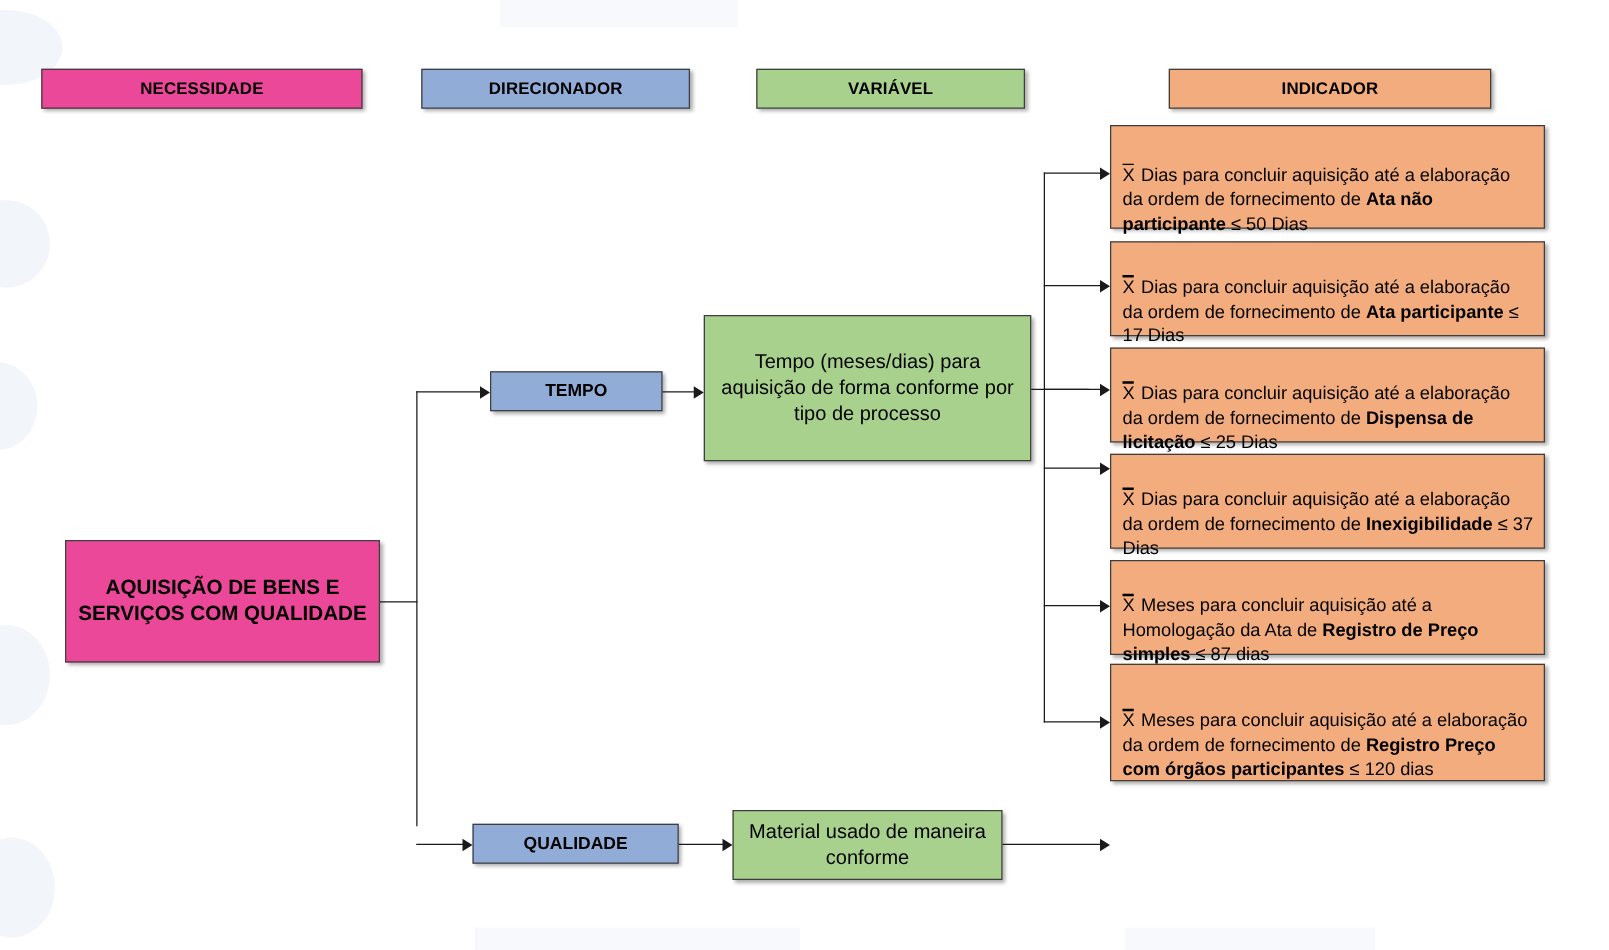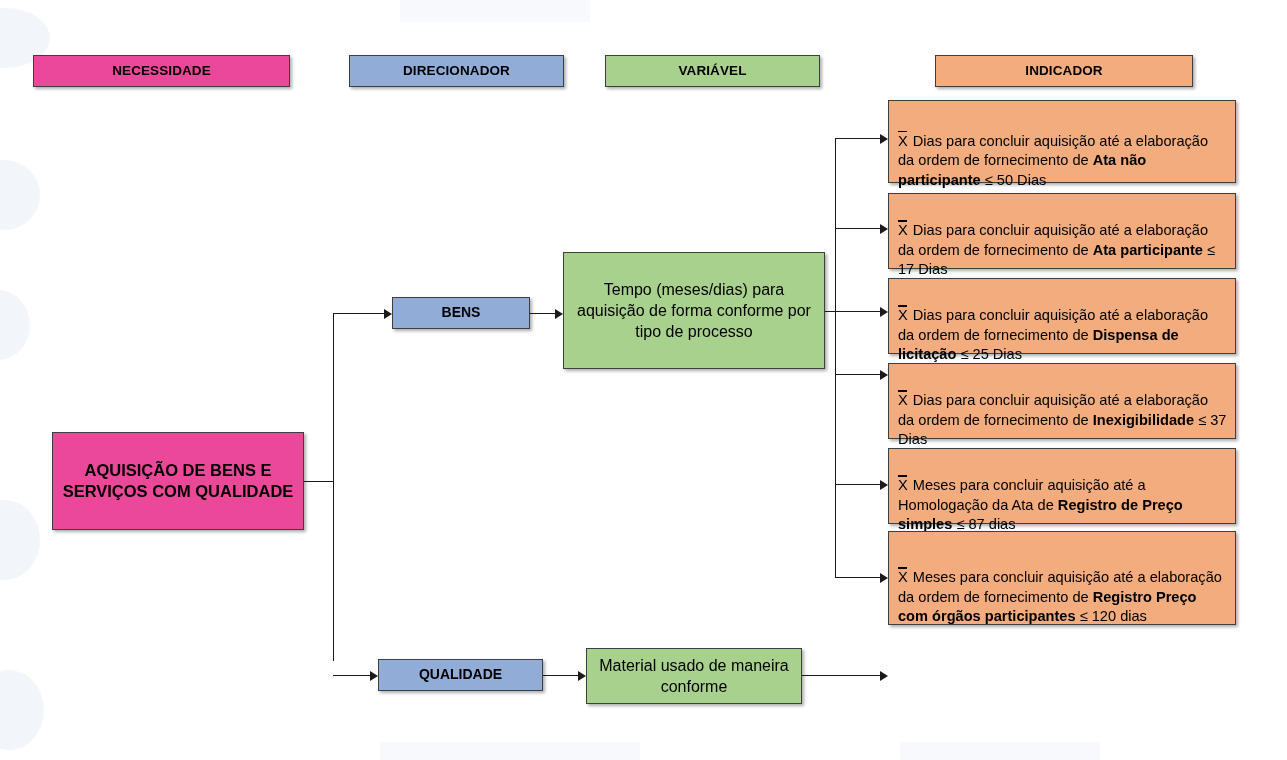--- a/index.html
+++ b/index.html
@@ -140,38 +140,38 @@
   <div class="watermark" style="left:-34px;top:290px;width:64px;height:70px;"></div>
   <div class="watermark" style="left:-30px;top:500px;width:70px;height:80px;"></div>
   <div class="watermark" style="left:-26px;top:670px;width:70px;height:80px;"></div>
   <div class="wm-strip" style="left:380px;top:742px;width:260px;height:18px;"></div>
   <div class="wm-strip" style="left:900px;top:742px;width:200px;height:18px;"></div>
 
   <div class="box hdr pink shadow" style="left:33px;top:55px;width:257px;">
     <span>NECESSIDADE</span>
   </div>
 
-  <div class="box hdr blue shadow" style="left:337px;top:55px;width:215px;margin-left:12px;">
+  <div class="box hdr blue shadow" style="left:337px;top:55px;width:215px;">
     <span>DIRECIONADOR</span>
   </div>
 
   <div class="box hdr orange shadow" style="left:935px;top:55px;width:258px;">
     <span>INDICADOR</span>
   </div>
 
   <div class="box hdr green shadow" style="left:605px;top:55px;width:215px;">
     <span>VARIÁVEL</span>
   </div>
 
   <div class="box root-node pink shadow" style="left:52px;top:432px;width:252px;height:98px;justify-content:center;">
     <span>AQUISIÇÃO DE BENS E SERVIÇOS COM QUALIDADE</span>
   </div>
 
   <div class="box driver blue shadow" style="left:392px;top:297px;width:138px;">
-    <span>BENS</span>
+    <span>TEMPO</span>
   </div>
 
   <div class="box driver blue shadow" style="left:378px;top:659px;width:165px;">
     <span>QUALIDADE</span>
   </div>
 
   <div class="box variable green shadow" style="left:563px;top:252px;width:262px;height:117px;">
     <span>Tempo (meses/dias) para aquisição de forma conforme por tipo de processo</span>
   </div>
 

